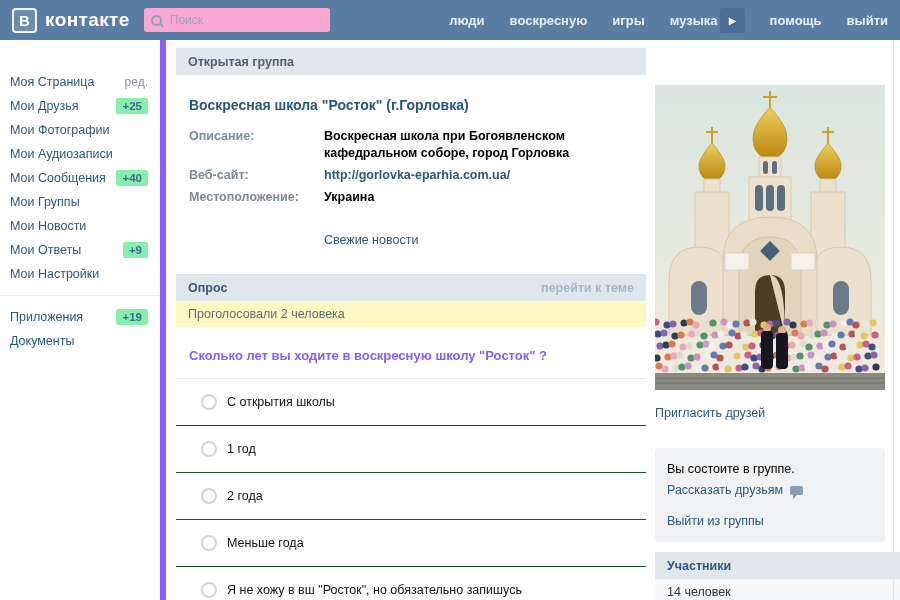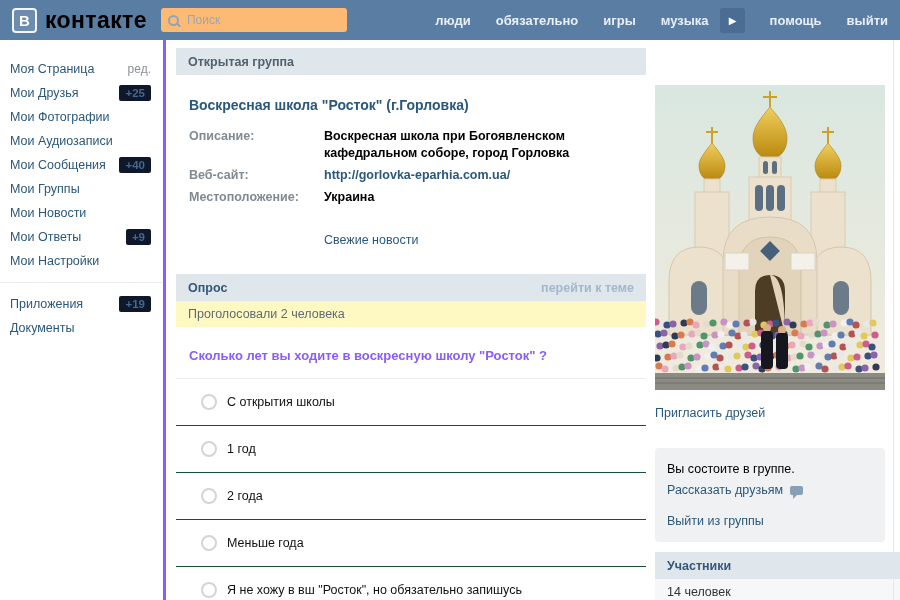--- a/index.html
+++ b/index.html
@@ -5,42 +5,42 @@
   html,body{margin:0;padding:0;background:#fff;}
   .page{position:relative;width:900px;height:600px;background:#fff;overflow:hidden;
         font-family:"Liberation Sans",sans-serif;}
   
   .header{position:absolute;top:0;left:0;width:900px;height:40px;background:#597da3;
           display:flex;align-items:center;padding:0 12px;box-sizing:border-box;}
   .logo{display:flex;align-items:center;gap:8px;cursor:pointer;}
   .logo-box{width:21px;height:21px;border:2px solid rgba(255,255,255,.92);border-radius:4px;
             background:rgba(255,255,255,.12);color:#fff;font-weight:bold;font-size:15px;
             display:flex;align-items:center;justify-content:center;}
-  .logo-text{color:#000000;font-weight:bold;font-size:23px;letter-spacing:.4px;}
-  .search{margin-left:14px;width:186px;height:24px;background:#fdba74;border-radius:3px;
+  .logo-text{color:#ffffff;font-weight:bold;font-size:19px;letter-spacing:.4px;}
+  .search{margin-left:14px;width:186px;height:24px;background:#f9a8d4;border-radius:3px;
           display:flex;align-items:center;padding:0 7px;gap:6px;box-sizing:border-box;}
   .mag{width:7px;height:7px;border:2px solid #93a3b3;border-radius:50%;position:relative;flex-shrink:0;}
   .mag::after{content:'';position:absolute;width:5px;height:2px;background:#93a3b3;
               transform:rotate(45deg);right:-4px;bottom:-2px;}
   .search input{border:none;outline:none;flex:1;font-size:12px;color:#333;background:transparent;
                 font-family:"Liberation Sans",sans-serif;}
   .search input::placeholder{color:#9aa6b2;}
   .hnav{margin-left:auto;display:flex;align-items:center;gap:25px;}
   .hnav .item{color:#e9eff6;font-size:13px;font-weight:bold;cursor:pointer;white-space:nowrap;}
-  .music-group{display:flex;align-items:center;gap:11px;justify-content:space-between;}
+  .music-group{display:flex;align-items:center;gap:2px;justify-content:space-between;}
   .play-btn{width:25px;height:25px;background:#4b6d93;border-radius:3px;color:#fff;
             display:flex;align-items:center;justify-content:center;font-size:10px;
             cursor:pointer;padding-left:1px;box-sizing:border-box;}
   
   .sidebar{position:absolute;top:40px;left:0;width:166px;height:560px;box-sizing:border-box;
-           border-right:3px solid #8b5cf6;padding-top:17px;}
+           border-right:6px solid #8b5cf6;padding-top:30px;}
   .sidebar ul{list-style:none;margin:0;padding:0;}
   .sitem{display:flex;align-items:center;padding:4px 12px 4px 10px;height:16px;cursor:pointer;}
   .sitem .lbl{flex:1;color:#2b587a;font-size:12.5px;}
-  .badge{background:#0f172a;color:#45688e;font-weight:bold;font-size:11.5px;
+  .badge{background:#86efac;color:#45688e;font-weight:bold;font-size:11.5px;
          padding:2px 6px;border-radius:2px;}
   .badge.plain{background:transparent;color:#8b9299;font-weight:normal;font-size:12px;padding:0;}
   .sdivider{height:1px;background:#e7ebf0;margin:9px 0;}
   
   .main{position:absolute;left:176px;top:48px;width:470px;}
   .bar{height:27px;display:flex;align-items:center;background:#dfe6ec;
        padding:0 12px;box-sizing:border-box;font-size:12.5px;font-weight:bold;}
   .bar .bar-title{color:#52616f;}
   .bar .bar-title.blue{color:#34577c;}
   .bar .right-link{margin-left:auto;color:#a3b8cb;cursor:pointer;font-weight:bold;}
@@ -86,21 +86,21 @@
     <div class="logo">
       <div class="logo-box">В</div>
       <div class="logo-text">контакте</div>
     </div>
     <div class="search">
       <span class="mag"></span>
       <input type="text" placeholder="Поиск" style="">
     </div>
     <div class="hnav">
       <span class="item">люди</span>
-      <span class="item">обязательно</span>
+      <span class="item">воскресную</span>
       <span class="item">игры</span>
       <span class="music-group">
         <span class="item">музыка</span>
         <span class="play-btn">
           <span>▶</span>
         </span>
       </span>
       <span class="item">помощь</span>
       <span class="item">выйти</span>
     </div>

